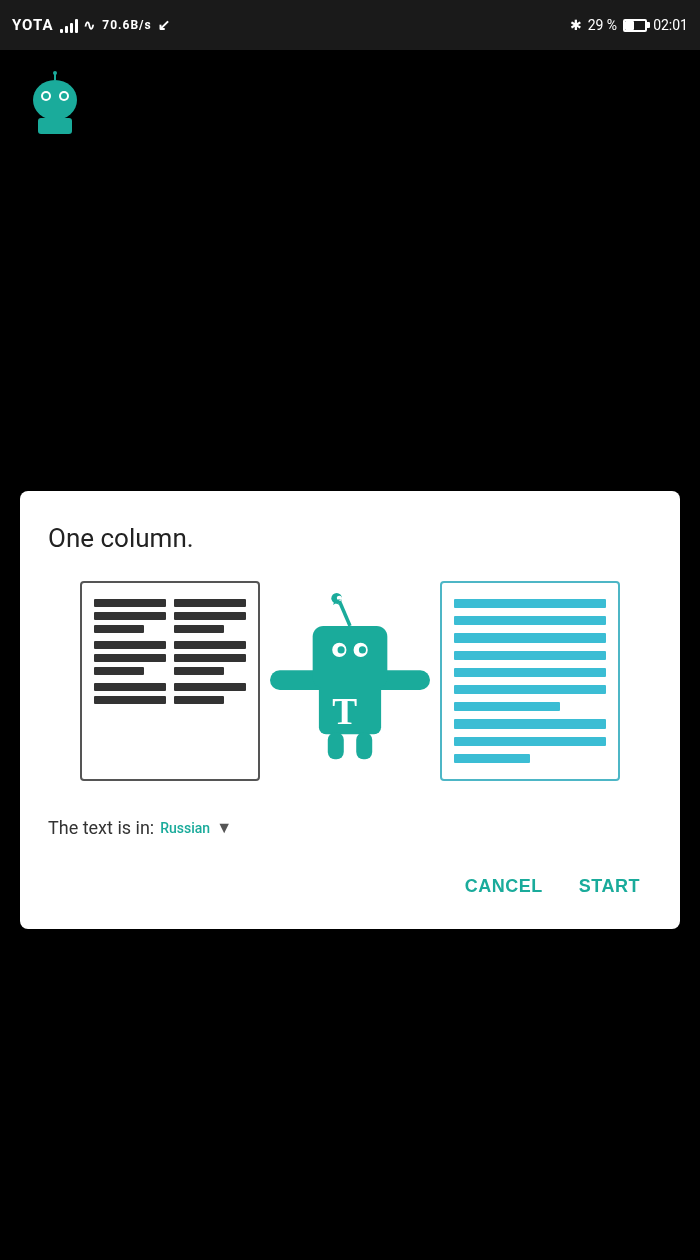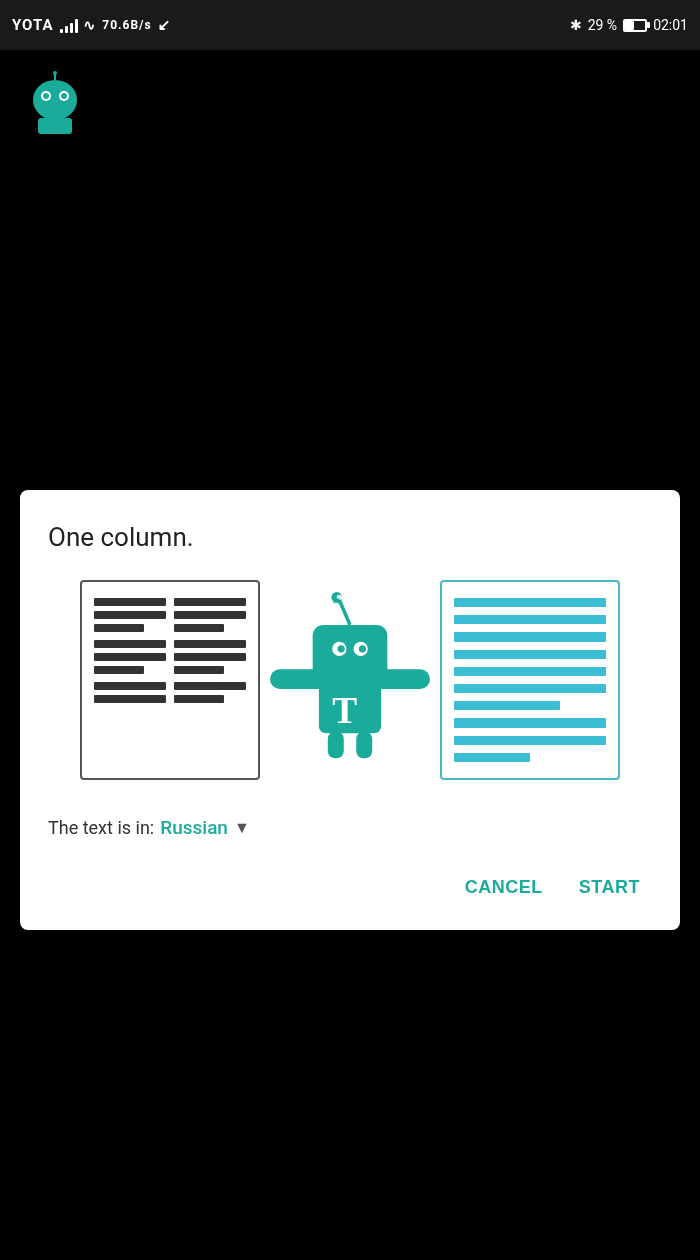--- a/index.html
+++ b/index.html
@@ -208,21 +208,21 @@
     .language-row {
       display: flex;
       align-items: center;
       margin-bottom: 30px;
     }
     .language-label {
       font-size: 18px;
       color: #333;
     }
     .language-value {
-      font-size: 19px;
+      font-size: 14px;
       color: #1aab9b;
       font-weight: 500;
       margin-left: 6px;
     }
     .dropdown-arrow {
       margin-left: 6px;
       color: #555;
       font-size: 16px;
     }
 

